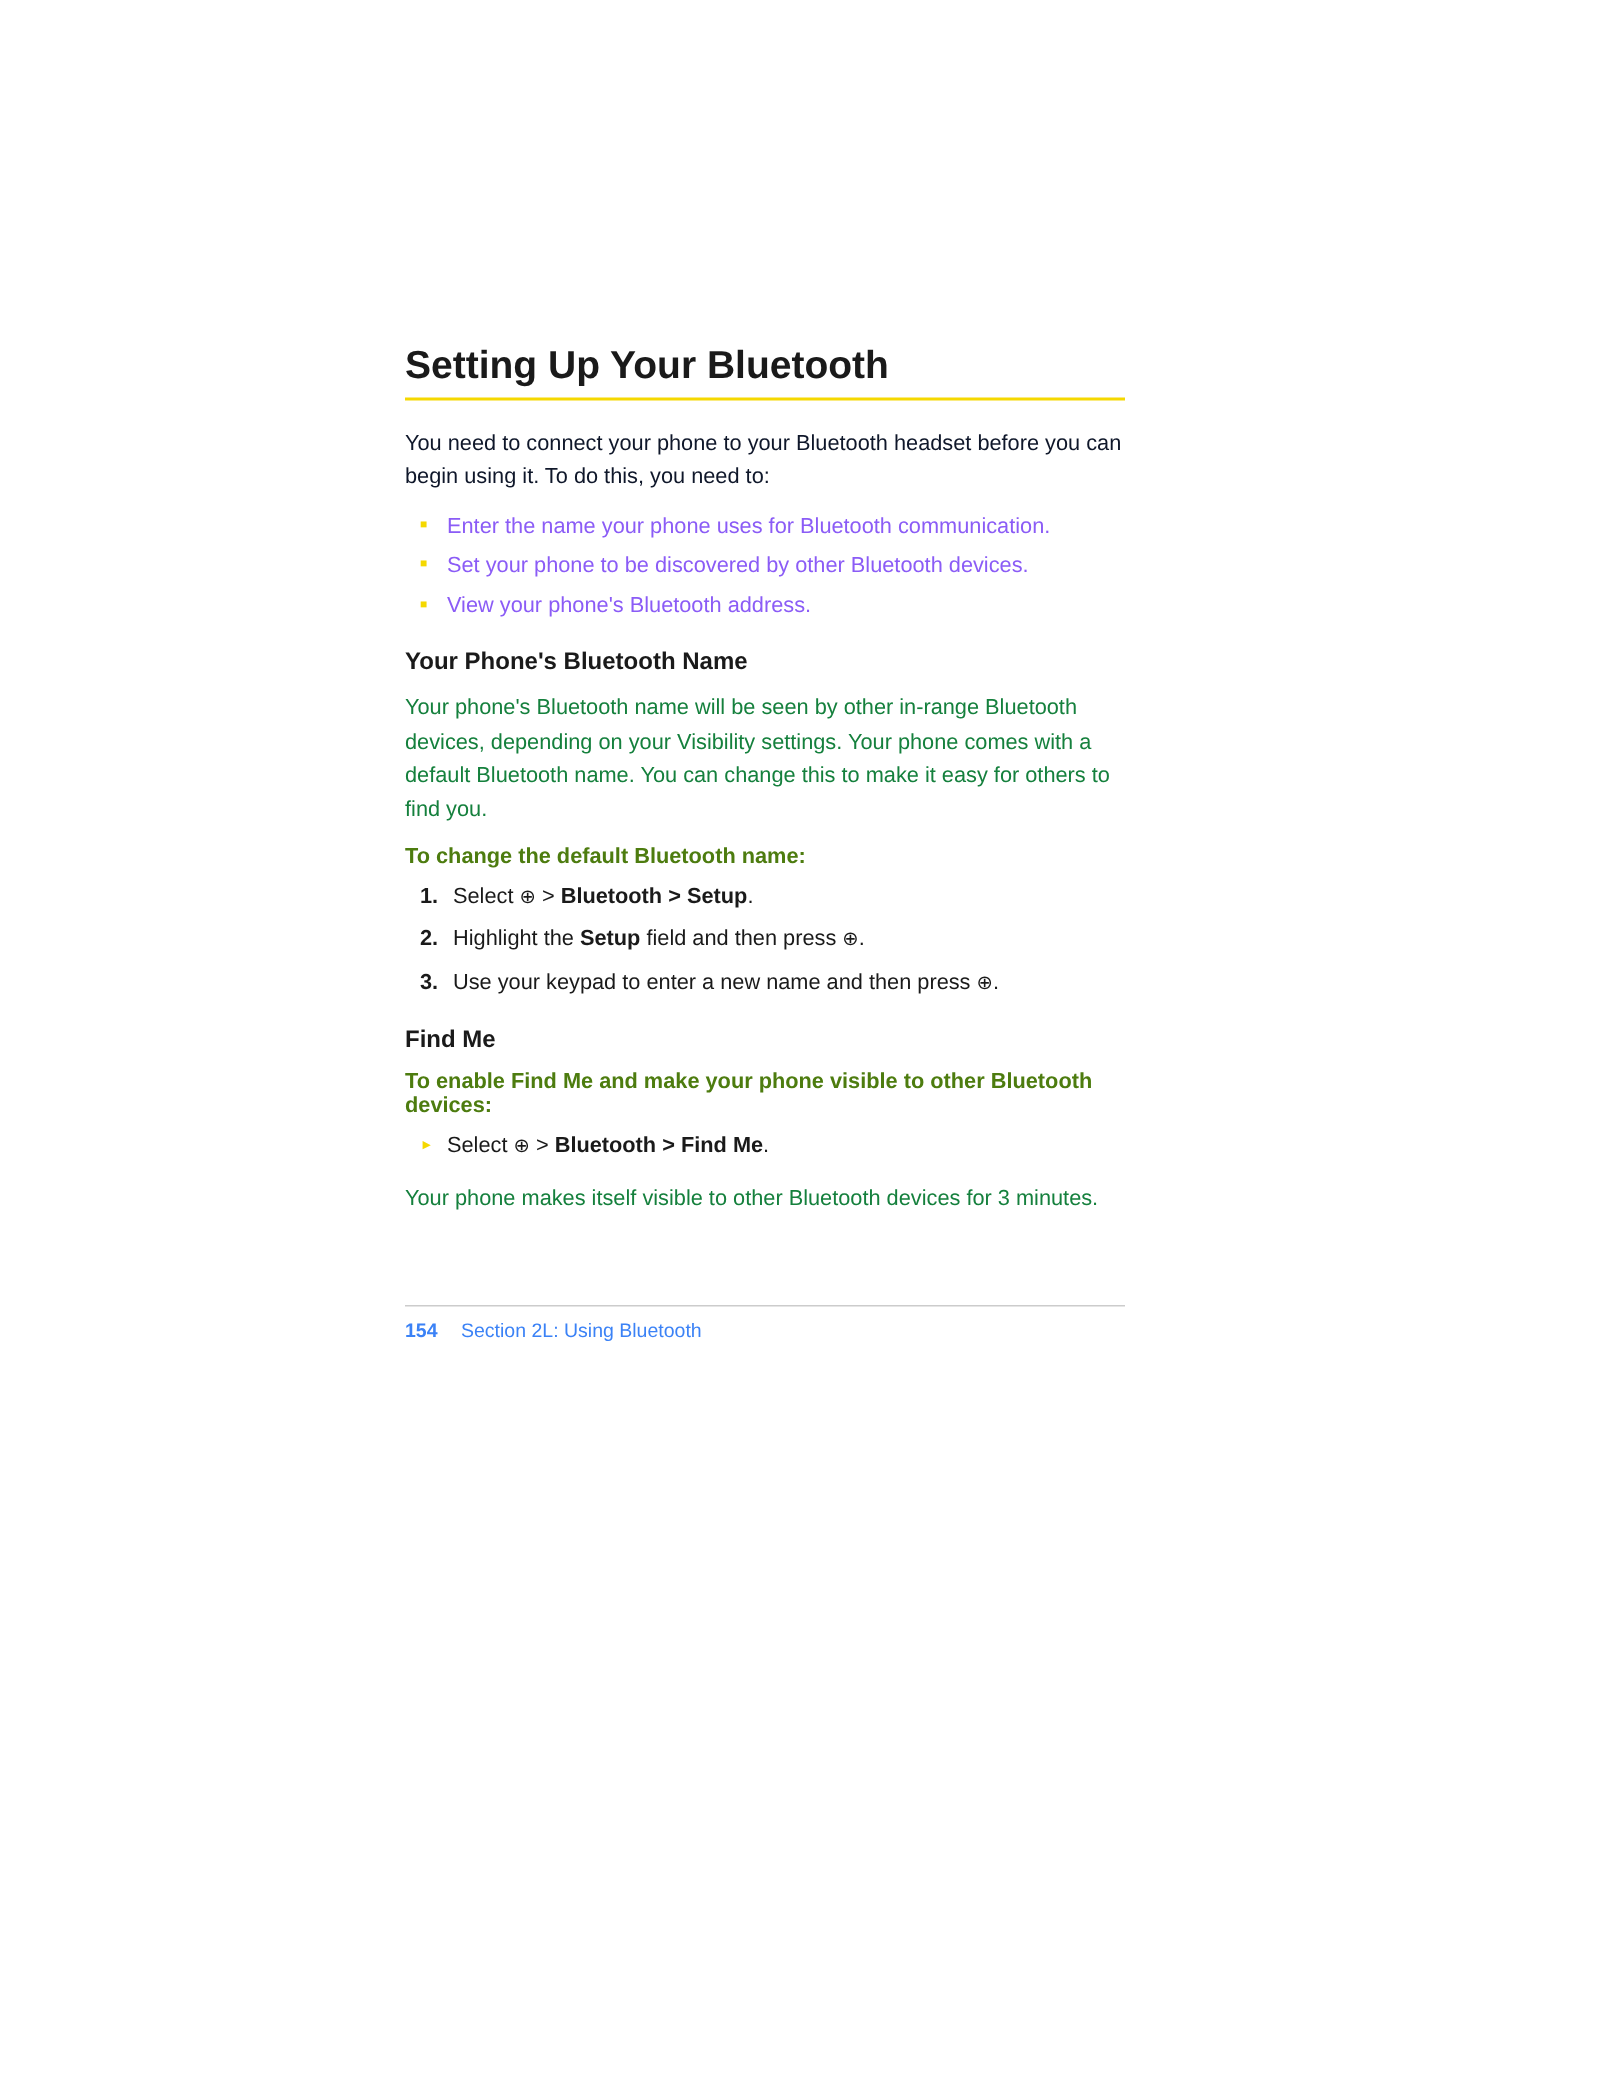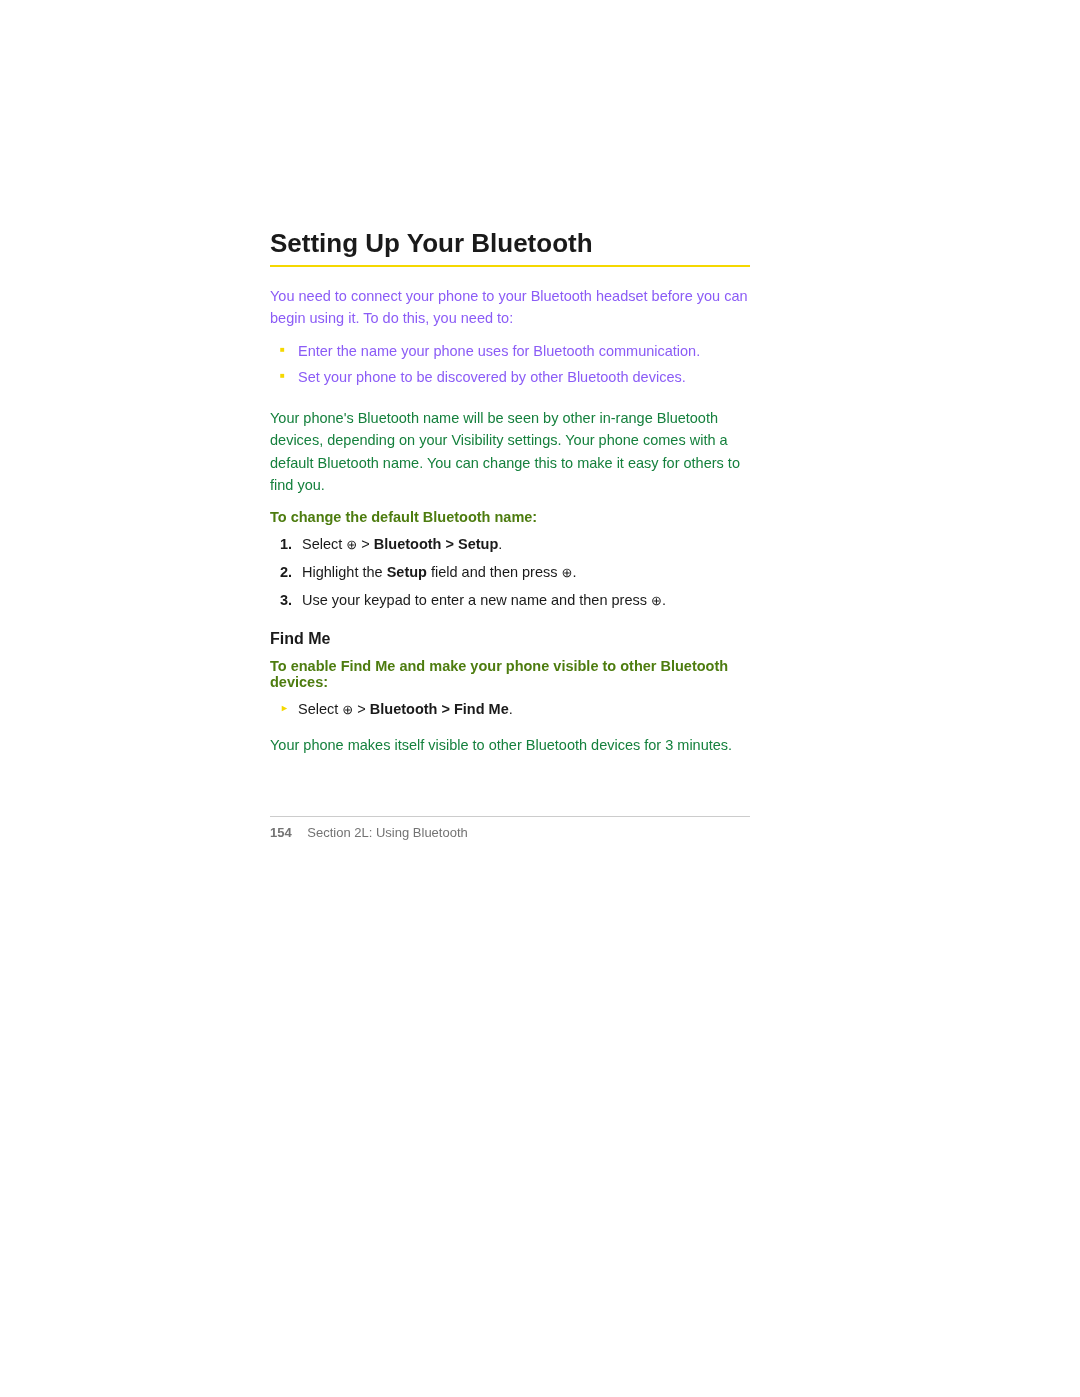--- a/index.html
+++ b/index.html
@@ -35,21 +35,21 @@
     .title-rule {
       border: none;
       border-top: 2px solid #f5d800;
       margin-bottom: 18px;
     }
 
     .intro-text {
       font-size: 14.5px;
       line-height: 1.55;
       margin-bottom: 10px;
-      color: #8b5cf6;
+      color: #0f172a;
     }
 
     .bullet-list {
       list-style: none;
       margin-left: 10px;
       margin-bottom: 18px;
     }
 
     .bullet-list li {
       font-size: 14.5px;
@@ -148,43 +148,45 @@
 
     .footer-rule {
       border: none;
       border-top: 1px solid #cccccc;
       margin-top: 60px;
       margin-bottom: 8px;
     }
 
     .footer-text {
       font-size: 13px;
-      color: #737373;
+      color: #3b82f6;
     }
 
     .footer-text .page-num {
       font-weight: bold;
       margin-right: 12px;
     }
   </style>
 </head>
 <body>
 
 <div class="page-container">
 
   <h1 class="page-title">Setting Up Your Bluetooth</h1>
   <hr class="title-rule">
 
   <p class="intro-text">You need to connect your phone to your Bluetooth headset before you can begin using it. To do this, you need to:</p>
 
   <ul class="bullet-list">
     <li>Enter the name your phone uses for Bluetooth communication.</li>
     <li>Set your phone to be discovered by other Bluetooth devices.</li>
+    <li>View your phone's Bluetooth address.</li>
   </ul>
 
+  <h2 class="section-heading">Your Phone's Bluetooth Name</h2>
 
   <p class="section-text">Your phone's Bluetooth name will be seen by other in-range Bluetooth devices, depending on your Visibility settings. Your phone comes with a default Bluetooth name. You can change this to make it easy for others to find you.</p>
 
   <p class="instruction-label">To change the default Bluetooth name:</p>
 
   <ol class="numbered-list">
     <li>
       <span class="num">1.</span>
       <span>Select <span class="gear-icon">⊕</span> &gt; <span class="bold">Bluetooth &gt; Setup</span>.</span>
     </li>

